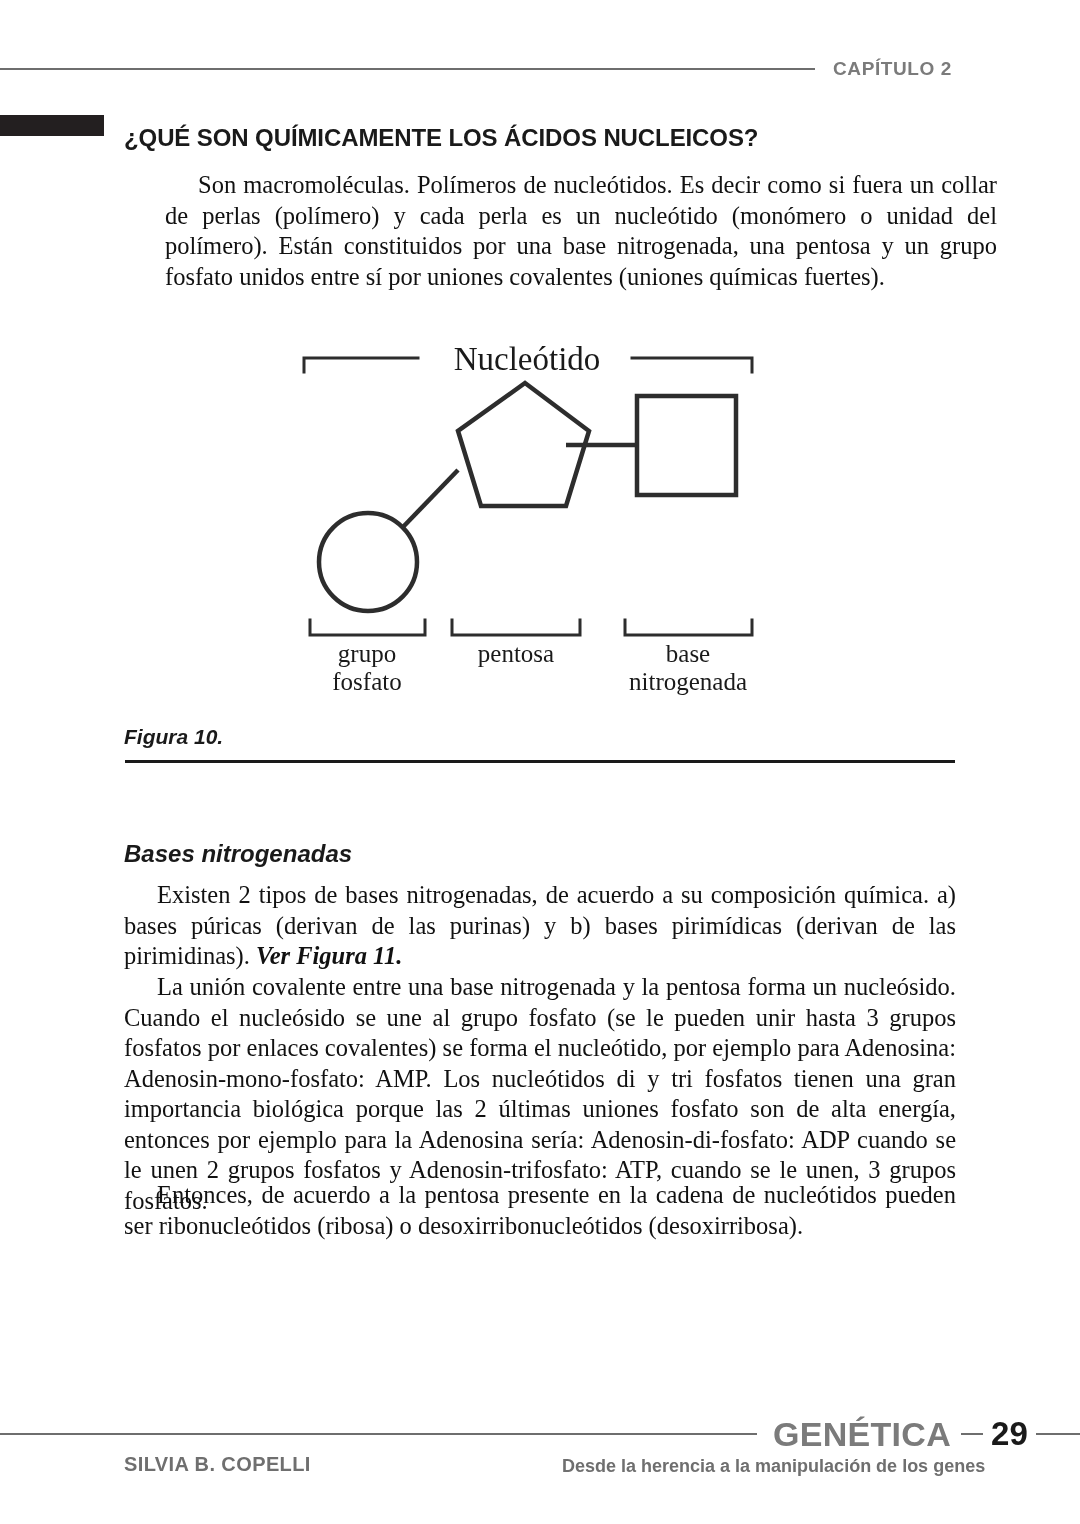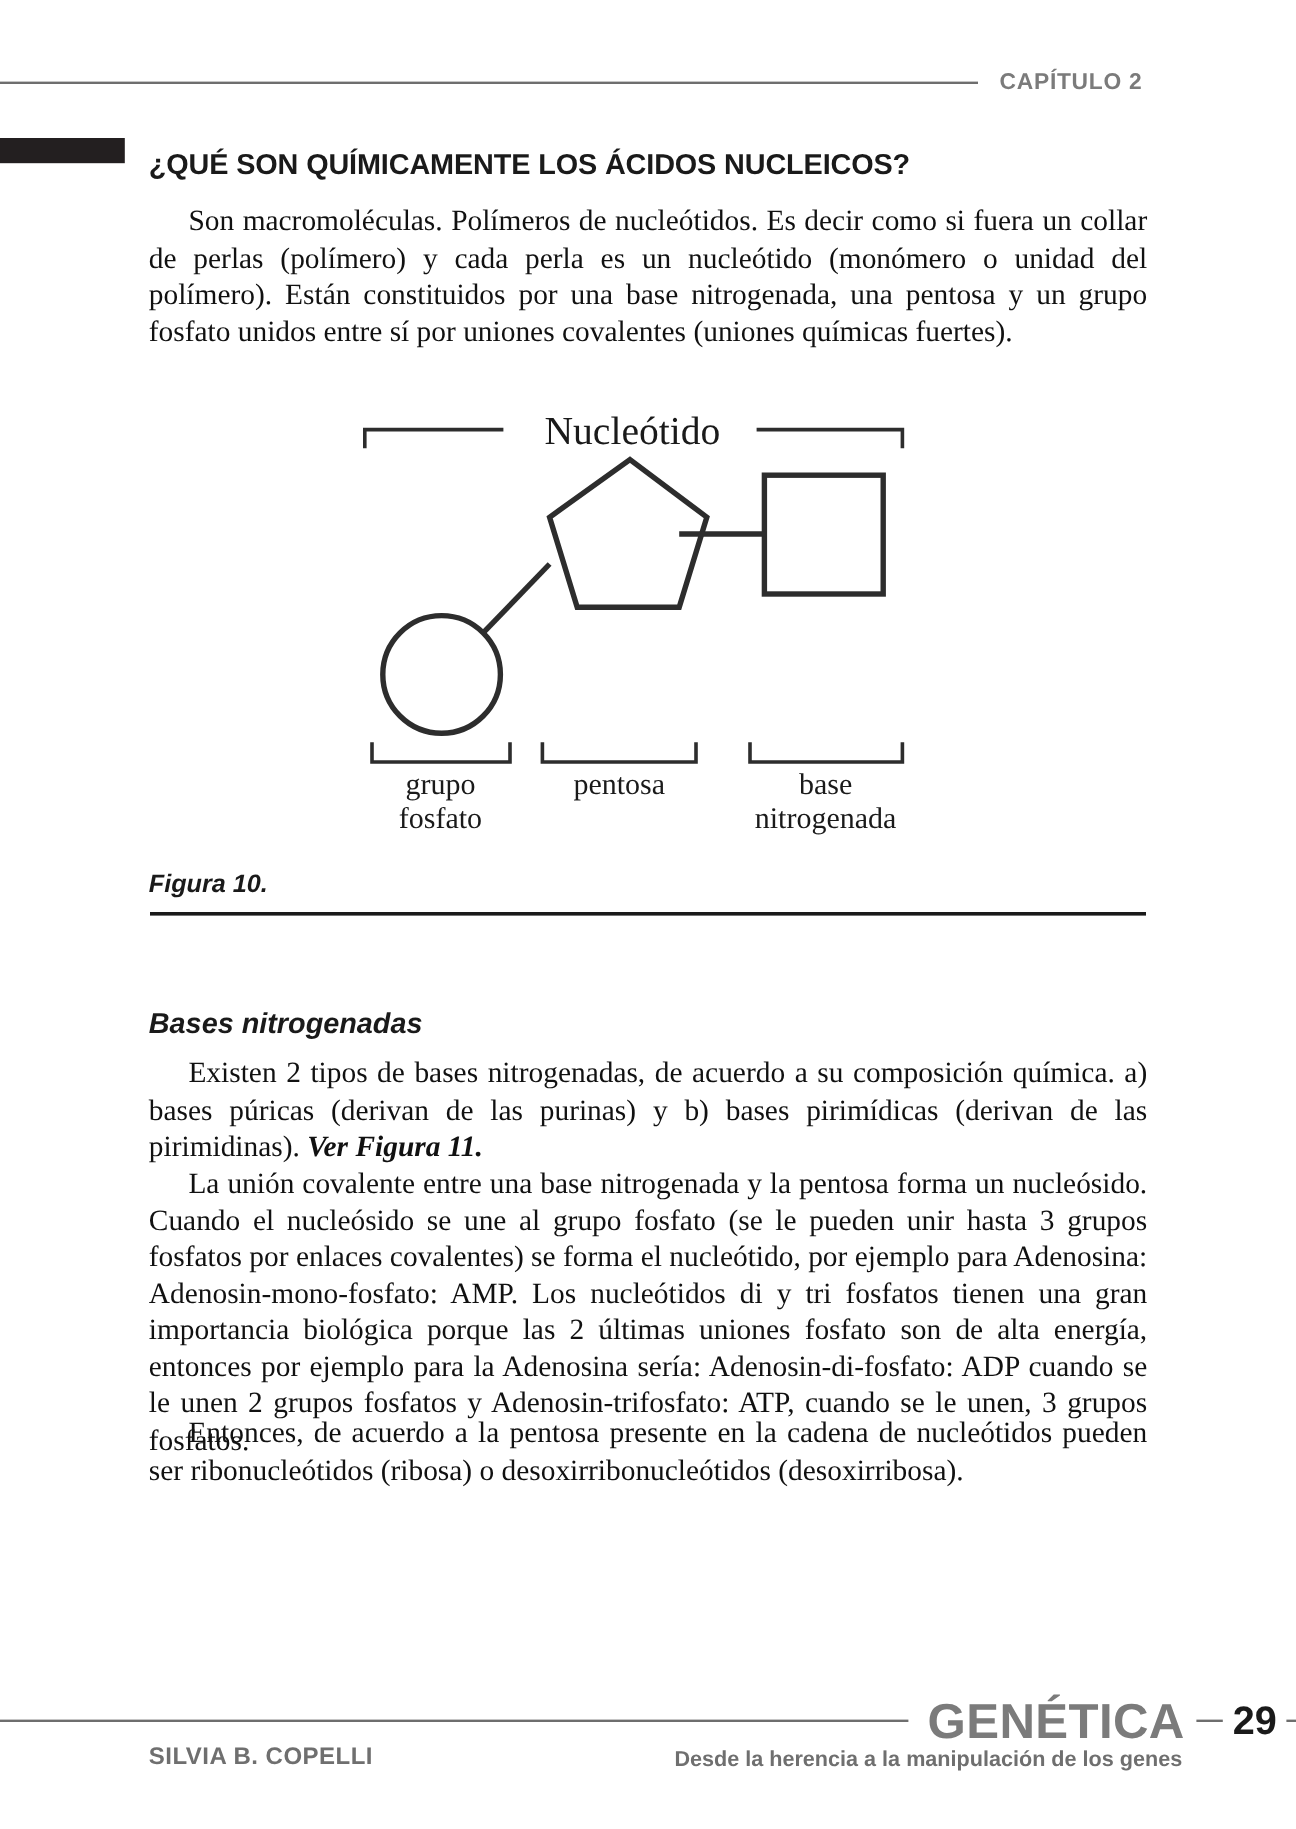--- a/index.html
+++ b/index.html
@@ -78,21 +78,21 @@
     font-family: "Liberation Serif", serif;
     font-size: 24.5px;
     line-height: 30.5px;
     text-align: justify;
     text-justify: inter-word;
     color: #111111;
   }
   p.body.indent { text-indent: 33px; }
   .bolditalic { font-weight: bold; font-style: italic; }
 
-  #intro-para { top: 170px; }
+  #intro-para { top: 170px; margin-left: 41px; }
 
   
   .figure-wrap {
     position: absolute;
     left: 0;
     top: 330px;
     width: 1080px;
     height: 375px;
   }
   .figure-caption {
@@ -137,21 +137,21 @@
     align-items: center;
   }
   .footer-rule-long {
     height: 2px;
     background: #6e6e6e;
     flex: 0 0 757px;
   }
   .footer-brand {
     font-family: "Liberation Sans", sans-serif;
     font-weight: bold;
-    font-size: 41px;
+    font-size: 34px;
     letter-spacing: 0.3px;
     color: #7b7b7b;
     margin: 0 10px 0 16px;
     white-space: nowrap;
   }
   .footer-dash {
     height: 2px;
     width: 22px;
     background: #6e6e6e;
     flex: 0 0 22px;

